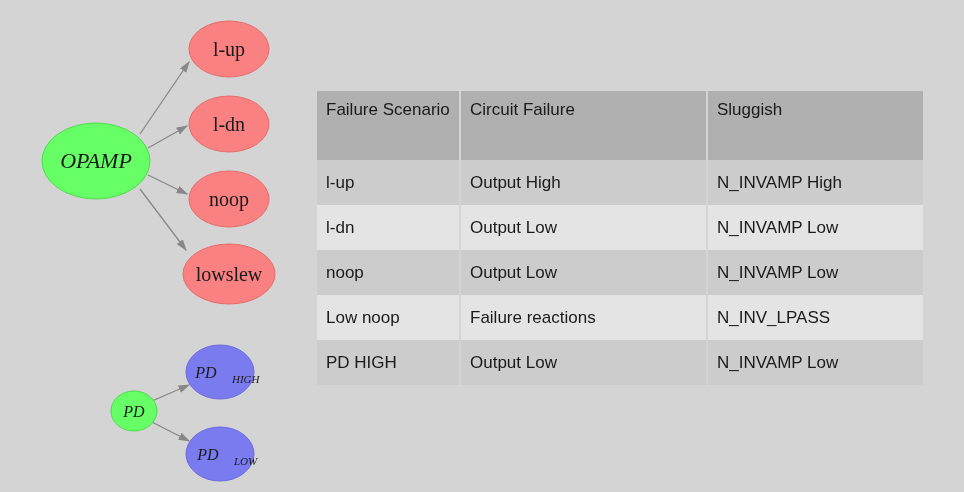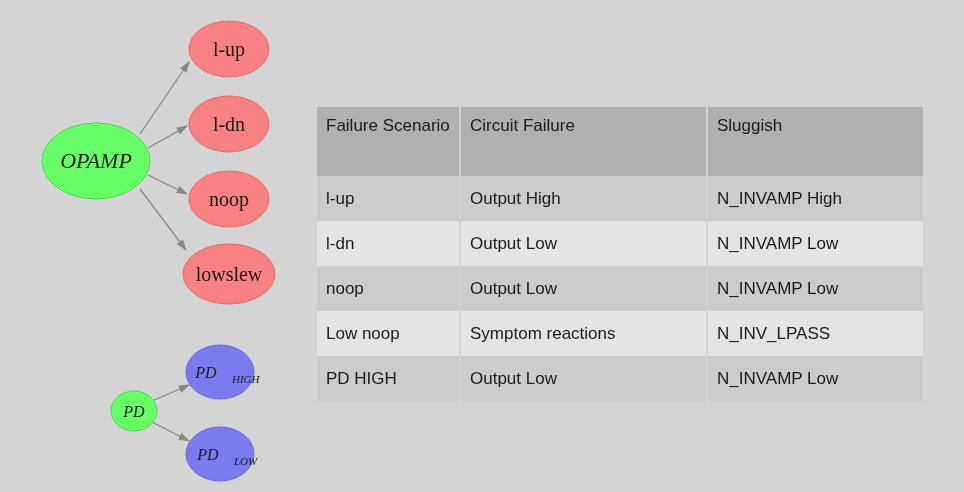--- a/index.html
+++ b/index.html
@@ -39,21 +39,20 @@
   .node-label.italic {
     font-style: italic;
   }
 
   
   #table-wrap {
     position: absolute;
     left: 315px;
     top: 91px;
     width: 606px;
-    margin-top: 16px;
   }
   table {
     border-collapse: separate;
     border-spacing: 2px 0;
     width: 606px;
     table-layout: fixed;
   }
   th, td {
     font-family: "Liberation Sans", sans-serif;
     font-size: 17px;
@@ -176,21 +175,21 @@
           <td> Output Low</td>
           <td>N_INVAMP Low</td>
         </tr>
         <tr class="odd">
           <td>noop</td>
           <td>Output Low</td>
           <td>N_INVAMP Low</td>
         </tr>
         <tr class="even">
           <td>Low noop</td>
-          <td>Symptom reactions</td>
+          <td>Failure reactions</td>
           <td>N_INV_LPASS</td>
         </tr>
         <tr class="odd">
           <td>PD HIGH</td>
           <td>Output Low</td>
           <td>N_INVAMP Low</td>
         </tr>
       </tbody>
     </table>
   </div>

